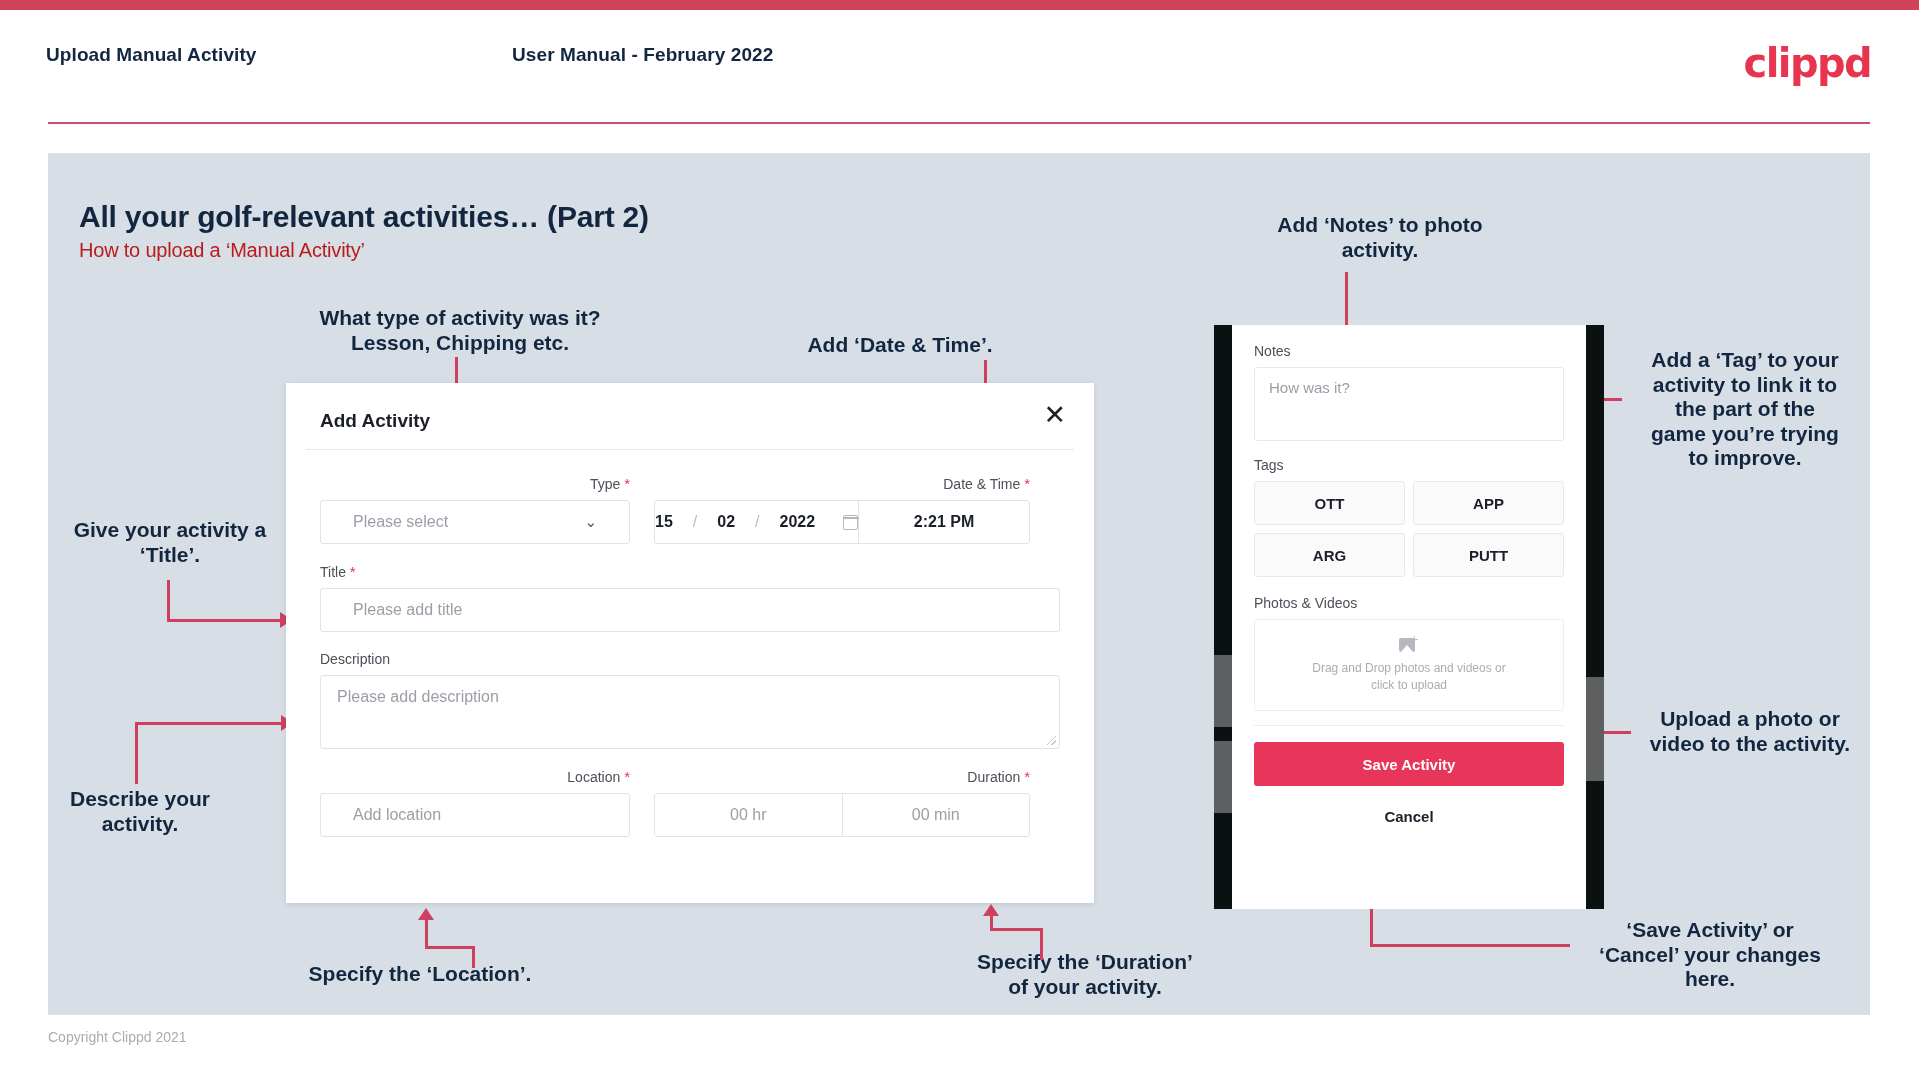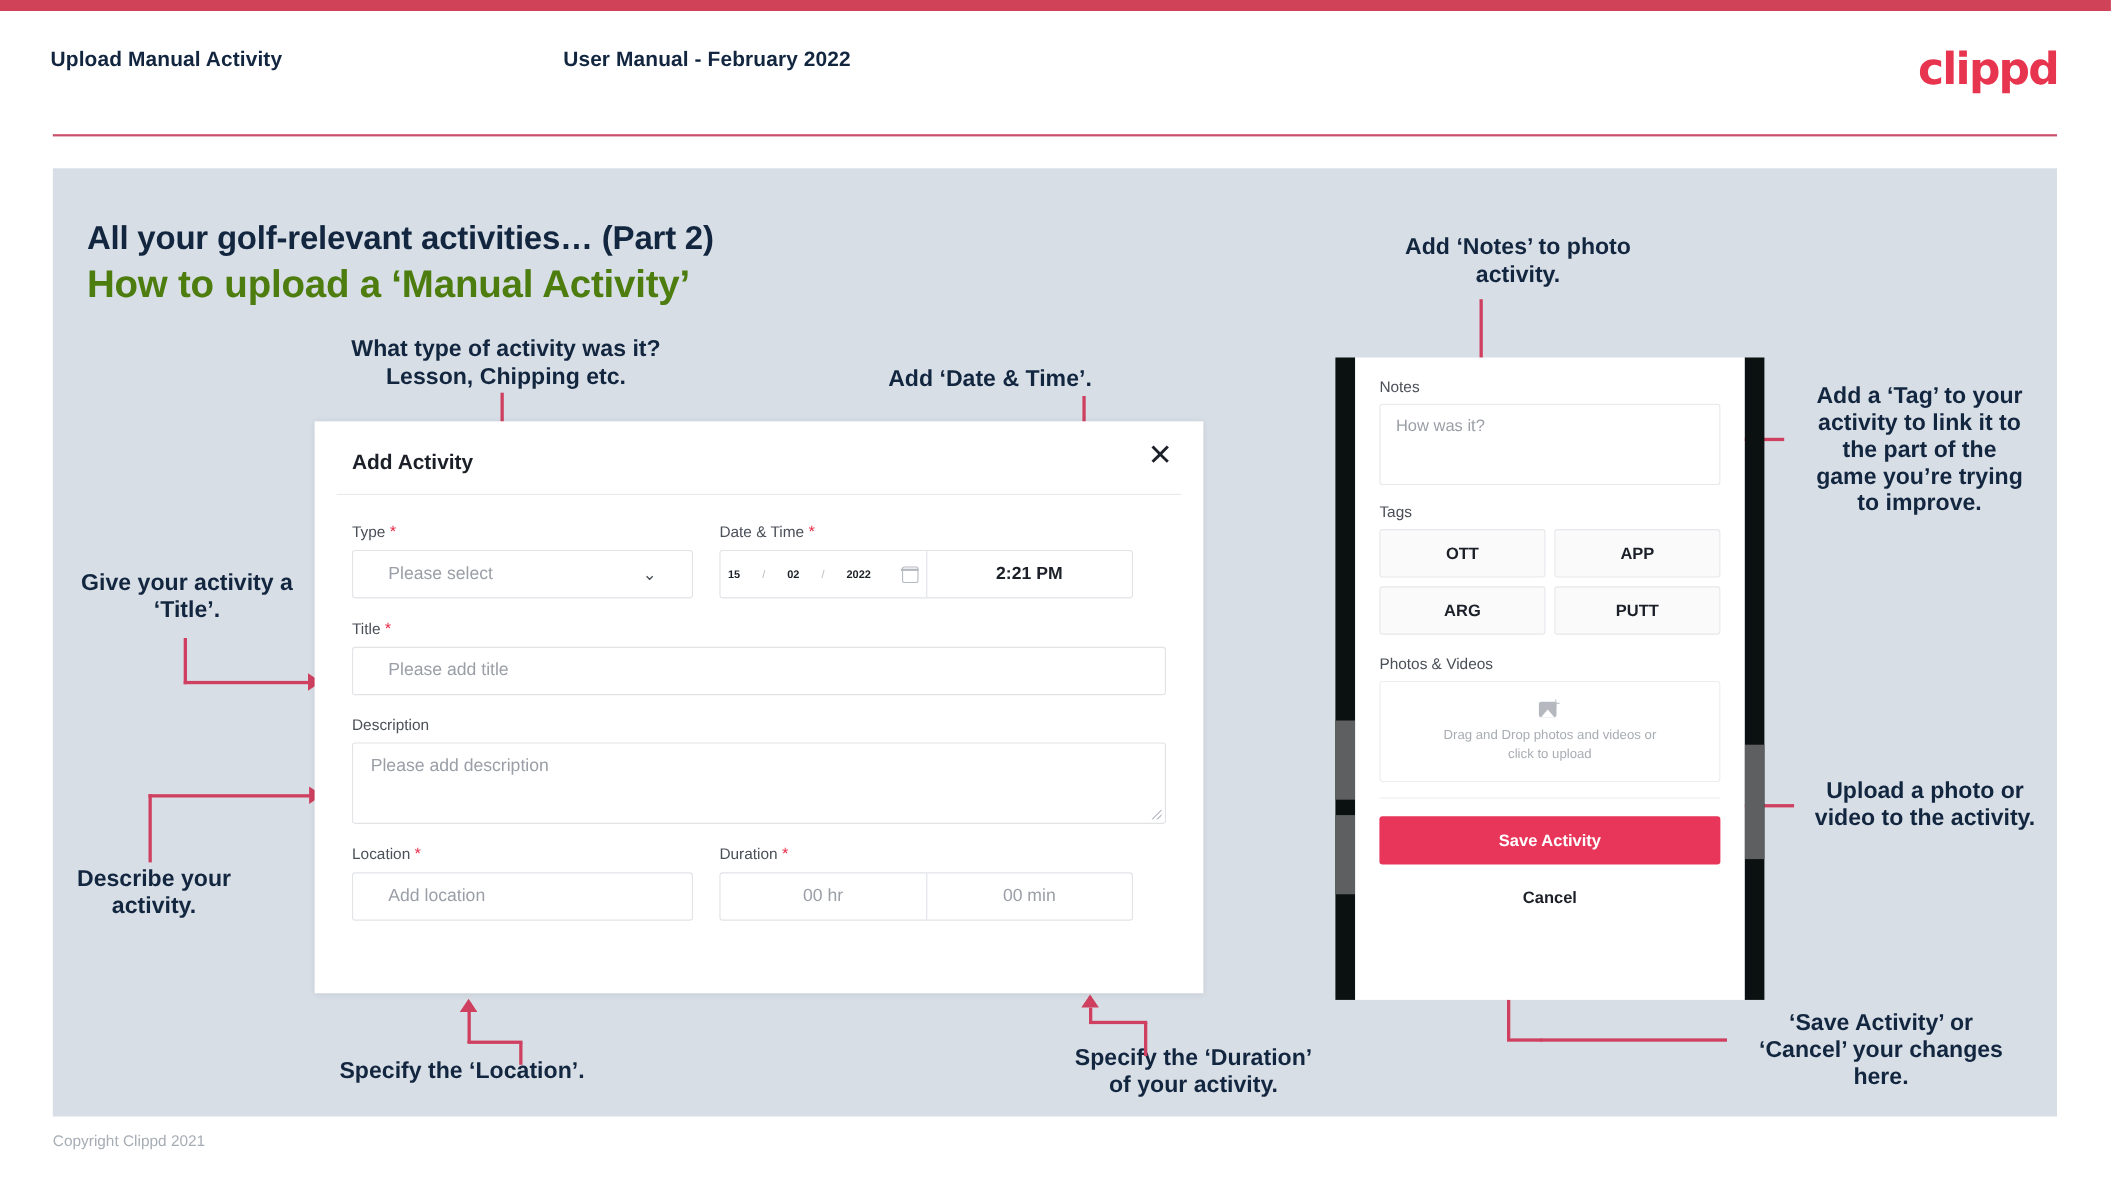--- a/index.html
+++ b/index.html
@@ -38,21 +38,21 @@
   .slide {
     position: absolute; left: 48px; top: 153px; width: 1822px; height: 862px;
     background: #d7dee6;
   }
   .slide-h1 {
     position: absolute; left: 31px; top: 47px;
     font-size: 30px; font-weight: 700; color: #13263f; letter-spacing: -.2px;
   }
   .slide-h2 {
     position: absolute; left: 31px; top: 86px;
-    font-size: 35px; font-weight: 700; color: #4d7c0f; letter-spacing: -.2px;
+    font-size: 20px; font-weight: 400; color: #b91c1c; letter-spacing: -.2px;
   }
 
   .footer {
     position: absolute; left: 48px; top: 1029px;
     font-size: 14px; color: #a7adb5;
   }
 
   
   .anno {
     position: absolute;
@@ -80,21 +80,21 @@
   .dlg-close {
     position: absolute; right: 28px; top: 18px;
     font-size: 27px; line-height: 1; color: #1b1f27; font-weight: 400;
     cursor: pointer; font-family: "DejaVu Sans", sans-serif;
   }
   .dlg-rule {
     position: absolute; left: 20px; top: 66px; width: 768px; height: 1px; background: #e9e9ec;
   }
   .dlg-body { position: absolute; left: 0; top: 66px; width: 808px; padding: 26px 34px 0 34px; }
 
-  .row { display: flex; gap: 24px; }
+  .row { display: flex; gap: 24px; text-align: right; }
   .fld { margin-bottom: 19px; }
   .lbl { font-size: 14px; color: #4a4f58; margin-bottom: 8px; }
   .req { color: #e8354f; font-size: 15px; }
 
   .inp {
     height: 44px; border: 1px solid #e2e3e7; background: #fff; border-radius: 3px;
     display: flex; align-items: center; padding: 0 32px;
     font-size: 16px; color: #9a9ea6;
   }
   .inp.sel { justify-content: space-between; }
@@ -110,21 +110,21 @@
     background:
       linear-gradient(135deg, transparent 0 45%, #c3c6cc 45% 55%, transparent 55% 100%),
       linear-gradient(135deg, transparent 0 70%, #c3c6cc 70% 80%, transparent 80% 100%);
   }
 
   .dt-wrap {
     height: 44px; border: 1px solid #e2e3e7; border-radius: 3px; display: flex; background: #fff;
   }
   .dt-date {
     flex: 1; display: flex; align-items: center; justify-content: center; gap: 20px;
-    font-size: 10px; color: #1b1f27; font-weight: 600; border-right: 1px solid #e2e3e7;
+    font-size: 16px; color: #1b1f27; font-weight: 600; border-right: 1px solid #e2e3e7;
   }
   .dt-date .sl { color: #b9bcc2; font-weight: 400; }
   .cal-ico {
     width: 15px; height: 15px; border: 1.6px solid #b4b8bf; border-radius: 2px;
     position: relative; margin-left: 8px;
   }
   .cal-ico::before {
     content: ""; position: absolute; left: -1.6px; right: -1.6px; top: 1px; height: 2.6px; background: #b4b8bf;
   }
   .dt-time {

